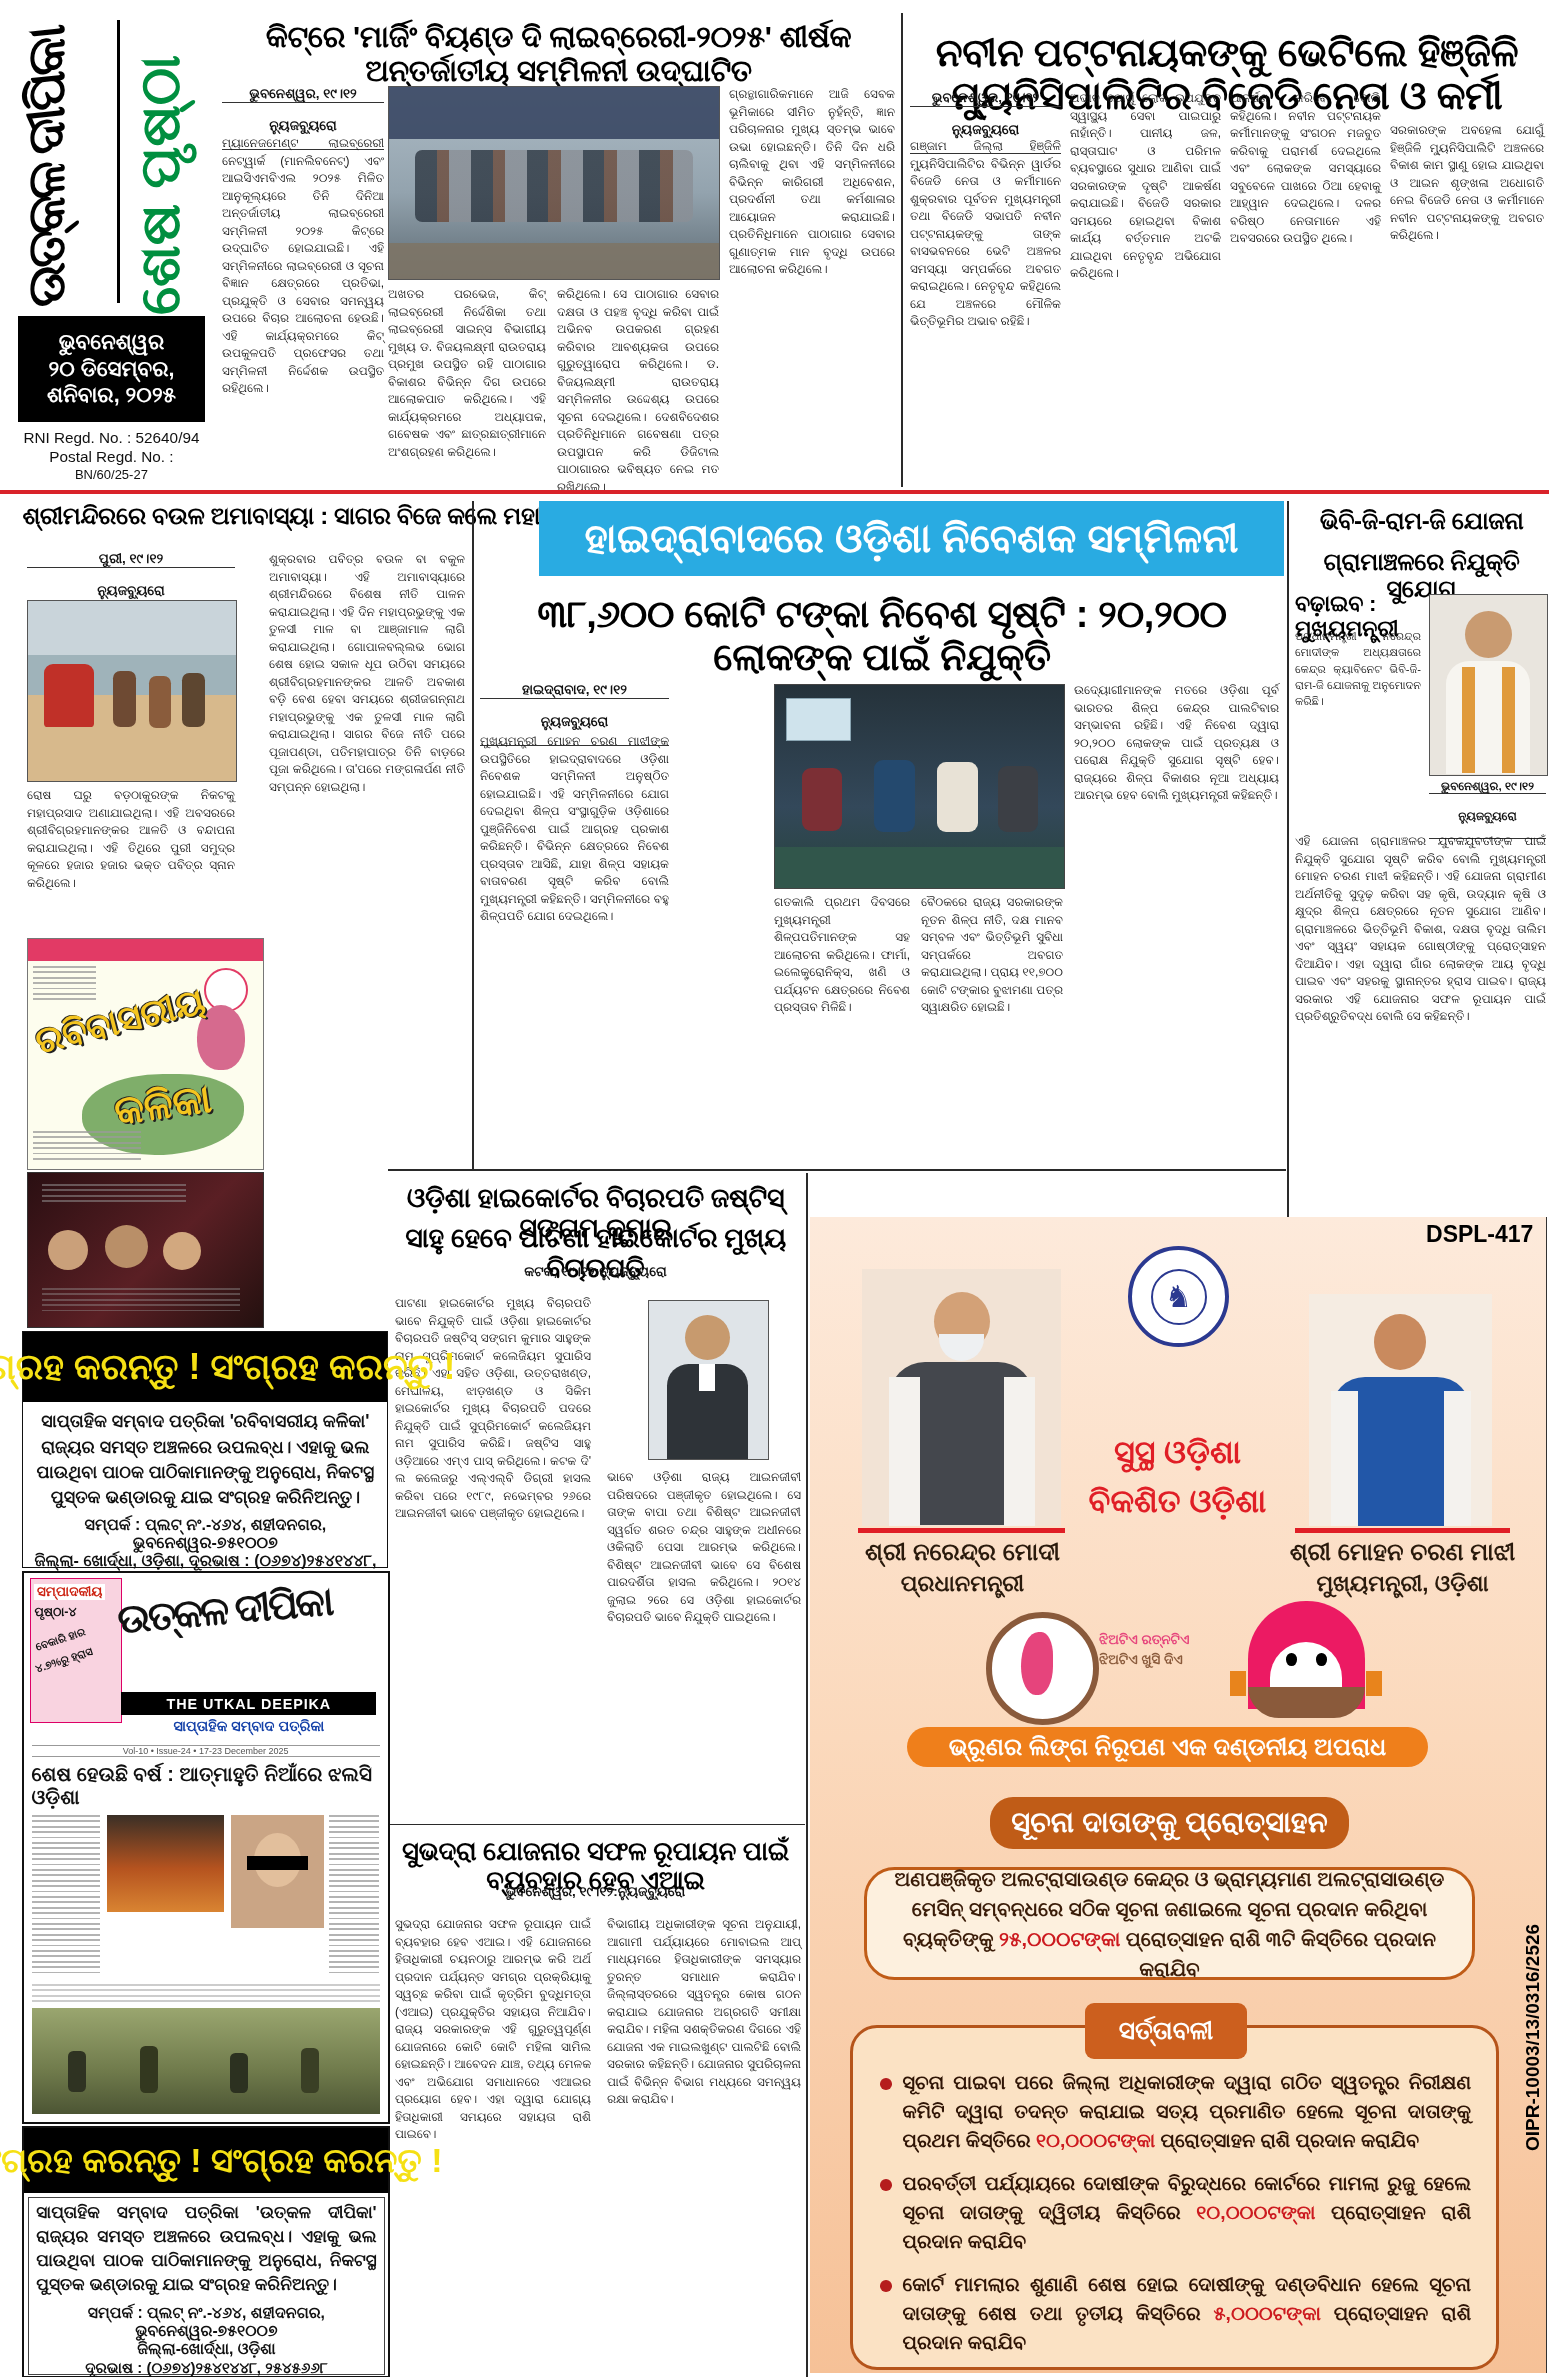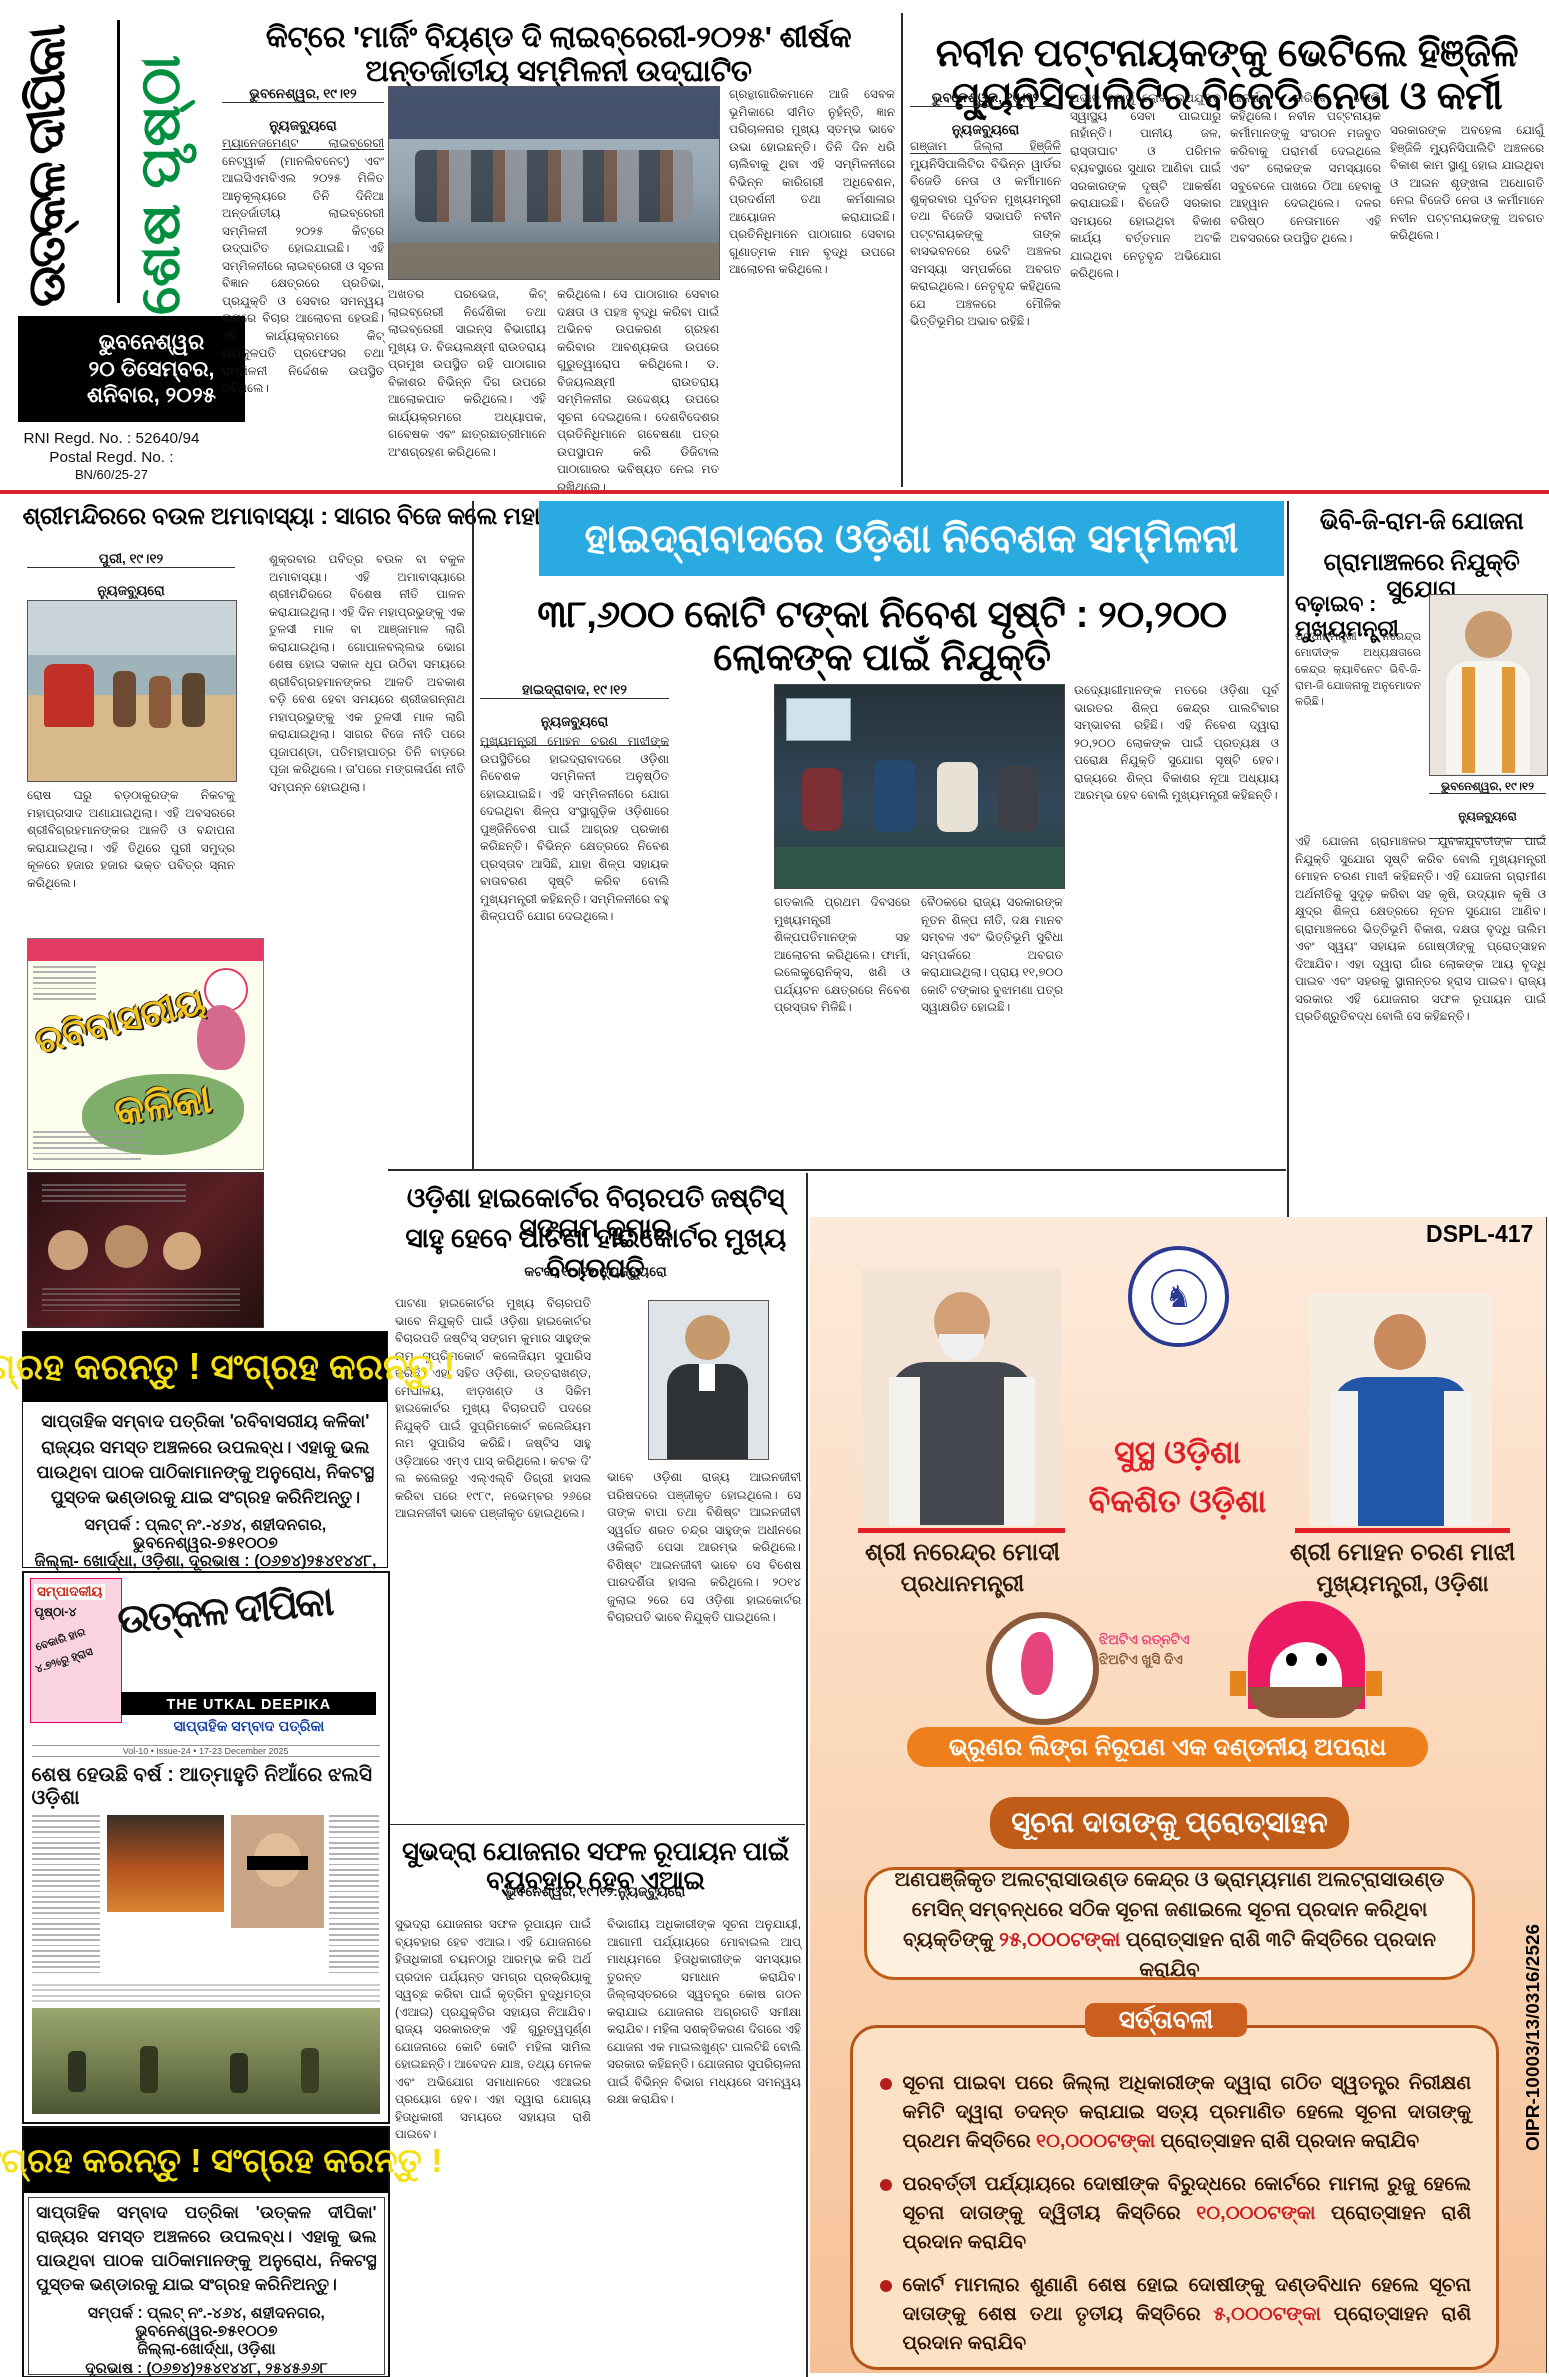--- a/index.html
+++ b/index.html
@@ -27,21 +27,21 @@
 
 <div id="page">
 
   <div class="abs" style="left:16px;top:10.8px;width:97px;height:296px;">
     <div class="vert-bt b" style="font-size:52px;height:296px;letter-spacing:-3.6px;transform:rotate(180deg) skewY(-6deg);color:#000;">ଉତ୍କଳ ଦୀପିକା</div>
   </div>
   <div class="abs" style="left:117px;top:20px;width:2.7px;height:283px;background:#000;"></div>
   <div class="abs" style="left:127px;top:12.6px;width:77px;height:302px;">
     <div class="vert-bt b" style="font-size:56px;height:302px;color:#008f3f;">ଶେଷ ପୃଷ୍ଠା</div>
   </div>
-  <div class="abs" style="left:18px;top:316px;width:187px;height:106px;background:#000;color:#fff;display:flex;flex-direction:column;justify-content:center;gap:1.8px;padding-left:40px;">
+  <div class="abs" style="left:18px;top:316px;width:187px;height:106px;background:#000;color:#fff;display:flex;flex-direction:column;justify-content:center;gap:1.8px;">
     <div class="c b" style="font-size:21.5px;">ଭୁବନେଶ୍ୱର</div>
     <div class="c b" style="font-size:21.5px;">୨୦ ଡିସେମ୍ବର,</div>
     <div class="c b" style="font-size:21.5px;">ଶନିବାର, ୨୦୨୫</div>
   </div>
   <div class="abs c" style="left:5.4px;top:429px;width:212px;font-size:15.3px;">RNI Regd. No. : 52640/94</div>
   <div class="abs c" style="left:5.4px;top:448px;width:212px;font-size:15.3px;">Postal Regd. No. :</div>
   <div class="abs c" style="left:5.4px;top:467px;width:212px;font-size:13px;">BN/60/25-27</div>
 
   <div class="abs headline c" style="left:222px;top:20px;width:673px;font-size:30px;">କିଟ୍‌ରେ 'ମାର୍ଜିଂ ବିୟଣ୍ଡ ଦି ଲାଇବ୍ରେରୀ-୨୦୨୫' ଶୀର୍ଷକ ଅନ୍ତର୍ଜାତୀୟ ସମ୍ମିଳନୀ ଉଦ୍‌ଘାଟିତ</div>
 
@@ -276,21 +276,21 @@
     </div>
 
     <div class="abs pill" style="left:97px;top:510px;width:521px;height:40px;background:#ef7f1b;font-size:24px;">ଭ୍ରୂଣର ଲିଙ୍ଗ ନିରୂପଣ ଏକ ଦଣ୍ଡନୀୟ ଅପରାଧ</div>
     <div class="abs pill" style="left:180px;top:580px;width:359px;height:52px;background:#c05c17;font-size:29px;">ସୂଚନା ଦାତାଙ୍କୁ ପ୍ରୋତ୍ସାହନ</div>
 
     <div class="abs" style="left:54px;top:650px;width:611px;height:113px;border:3.6px solid #c05c17;border-radius:30.5px;background:#fdf0de;display:flex;align-items:center;justify-content:center;padding:5.4px 20px;box-sizing:border-box;">
       <div class="b c" style="font-size:20px;line-height:1.5;color:#3a1c08;"><span>ଅଣପଞ୍ଜିକୃତ ଅଲଟ୍ରାସାଉଣ୍ଡ କେନ୍ଦ୍ର ଓ ଭ୍ରାମ୍ୟମାଣ ଅଲଟ୍ରାସାଉଣ୍ଡ ମେସିନ୍ ସମ୍ବନ୍ଧରେ ସଠିକ ସୂଚନା ଜଣାଇଲେ ସୂଚନା ପ୍ରଦାନ କରିଥିବା ବ୍ୟକ୍ତିଙ୍କୁ </span><span class="amount">୨୫,୦୦୦ଟଙ୍କା</span><span> ପ୍ରୋତ୍ସାହନ ରାଶି ୩ଟି କିସ୍ତିରେ ପ୍ରଦାନ କରାଯିବ</span></div>
     </div>
 
     <div class="abs" style="left:40px;top:808px;width:643px;height:339px;border:3.6px solid #b5541a;border-radius:27px;background:#fbe2c4;">
-      <div class="abs pill" style="left:232px;top:-25px;width:162px;height:34px;background:#cc5f1e;font-size:25px;border-radius:9px;">ସର୍ତ୍ତାବଳୀ</div>
+      <div class="abs pill" style="left:232px;top:-25px;width:162px;height:56px;background:#cc5f1e;font-size:25px;border-radius:9px;">ସର୍ତ୍ତାବଳୀ</div>
       <div style="padding:41px 25px 9px 27px;">
         <div style="display:flex;gap:10.8px;margin-bottom:14.4px;">
           <div style="width:11.7px;height:11.7px;background:#b51d1d;border-radius:50%;margin-top:9px;flex:none;"></div>
           <div class="b j" style="font-size:19.3px;line-height:1.5;color:#2f1405;">
             <span>ସୂଚନା ପାଇବା ପରେ ଜିଲ୍ଲା ଅଧିକାରୀଙ୍କ ଦ୍ୱାରା ଗଠିତ ସ୍ୱତନ୍ତ୍ର ନିରୀକ୍ଷଣ କମିଟି ଦ୍ୱାରା ତଦନ୍ତ କରାଯାଇ ସତ୍ୟ ପ୍ରମାଣିତ ହେଲେ ସୂଚନା ଦାତାଙ୍କୁ ପ୍ରଥମ କିସ୍ତିରେ </span><span class="amount">୧୦,୦୦୦ଟଙ୍କା</span><span> ପ୍ରୋତ୍ସାହନ ରାଶି ପ୍ରଦାନ କରାଯିବ</span>
           </div>
         </div>
         <div style="display:flex;gap:10.8px;margin-bottom:14.4px;">
           <div style="width:11.7px;height:11.7px;background:#b51d1d;border-radius:50%;margin-top:9px;flex:none;"></div>
           <div class="b j" style="font-size:19.3px;line-height:1.5;color:#2f1405;">

